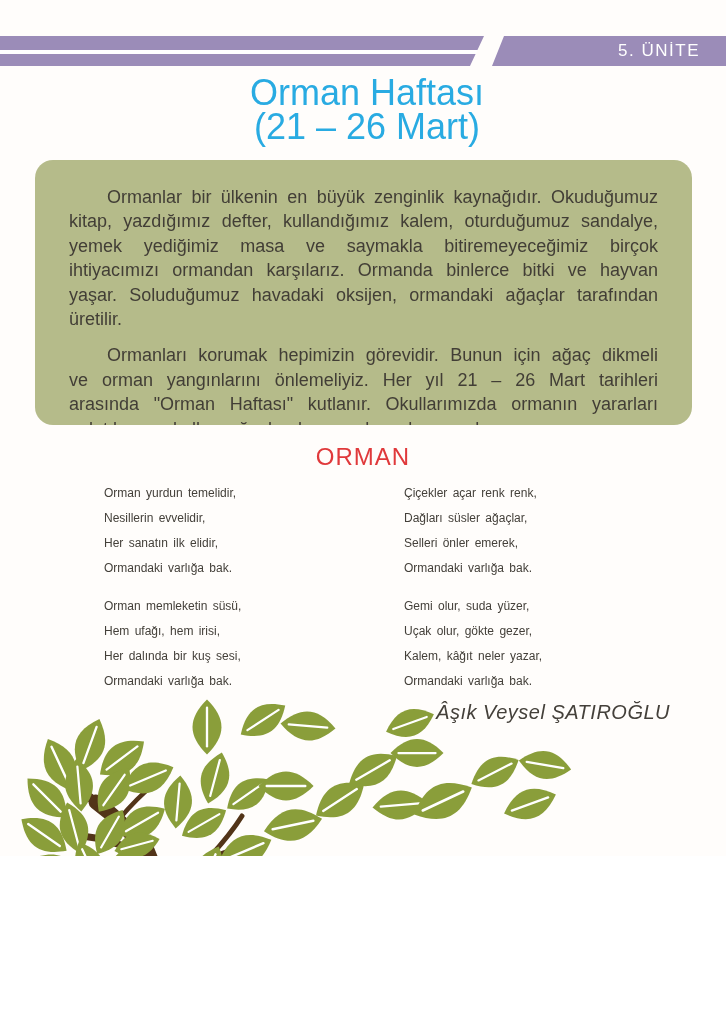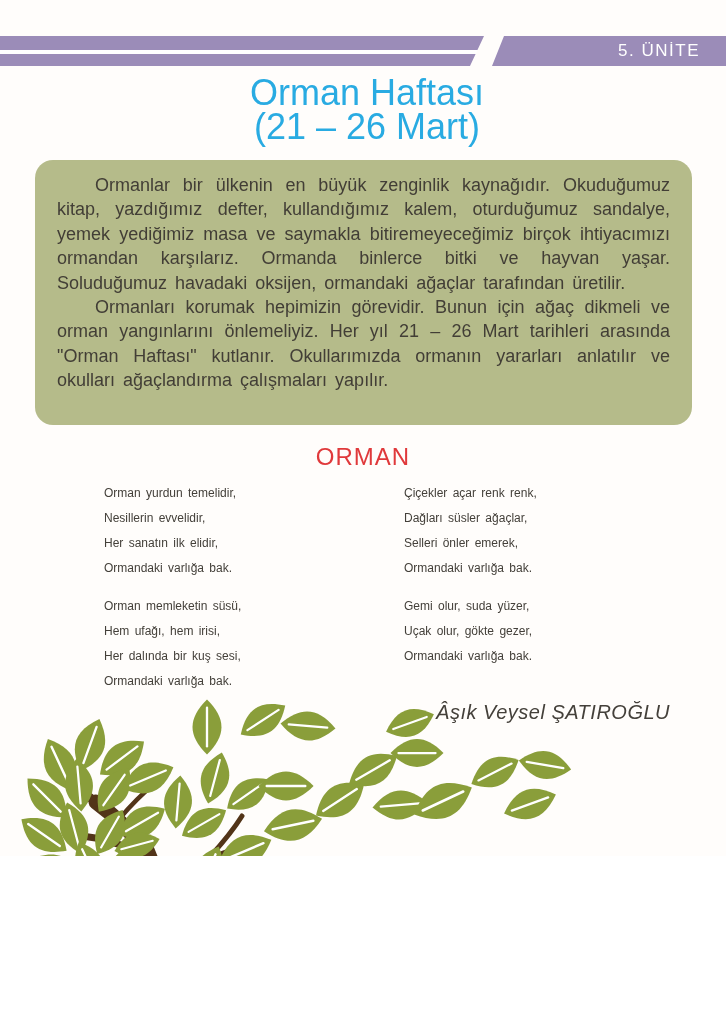--- a/index.html
+++ b/index.html
@@ -30,21 +30,21 @@
   }
 
   
   .intro-box {
     position:absolute; left:35px; top:160px; width:657px; height:265px;
     background:#b5bb8a; border-radius:18px; box-sizing:border-box;
     padding:13px 22px 10px 22px;
     color:#423e36; font-size:18px; line-height:24.4px;
     text-align:justify; word-spacing:3px; overflow:hidden;
   }
-  .intro-box p { margin:0; text-indent:38px; }
+  .intro-box p { margin:12px; text-indent:38px; }
 
   
   .poem-title {
     position:absolute; top:443px; left:0; width:100%;
     text-align:center; color:#e0393b; font-size:24px; letter-spacing:1px;
   }
   .poem-col {
     position:absolute; top:481px; font-size:12px; line-height:25px;
     color:#44403a; word-spacing:2px;
   }
@@ -112,20 +112,21 @@
   <div class="poem-col right">
     <div class="stanza">
       <div>Çiçekler açar renk renk,</div>
       <div>Dağları süsler ağaçlar,</div>
       <div>Selleri önler emerek,</div>
       <div>Ormandaki varlığa bak.</div>
     </div>
     <div class="stanza">
       <div>Gemi olur, suda yüzer,</div>
       <div>Uçak olur, gökte gezer,</div>
+      <div>Kalem, kâğıt neler yazar,</div>
       <div>Ormandaki varlığa bak.</div>
     </div>
   </div>
 
   <div class="poem-author">Âşık Veysel ŞATIROĞLU</div>
 
   <svg class="tree-svg" viewBox="0 0 560 310" xmlns="http://www.w3.org/2000/svg" aria-hidden="true">
     <defs>
       <g id="leaf">
         <path d="M0 30 C0 9 9 0 30 0 C30 21 21 30 0 30 Z" fill="#8a9e3a"></path>

